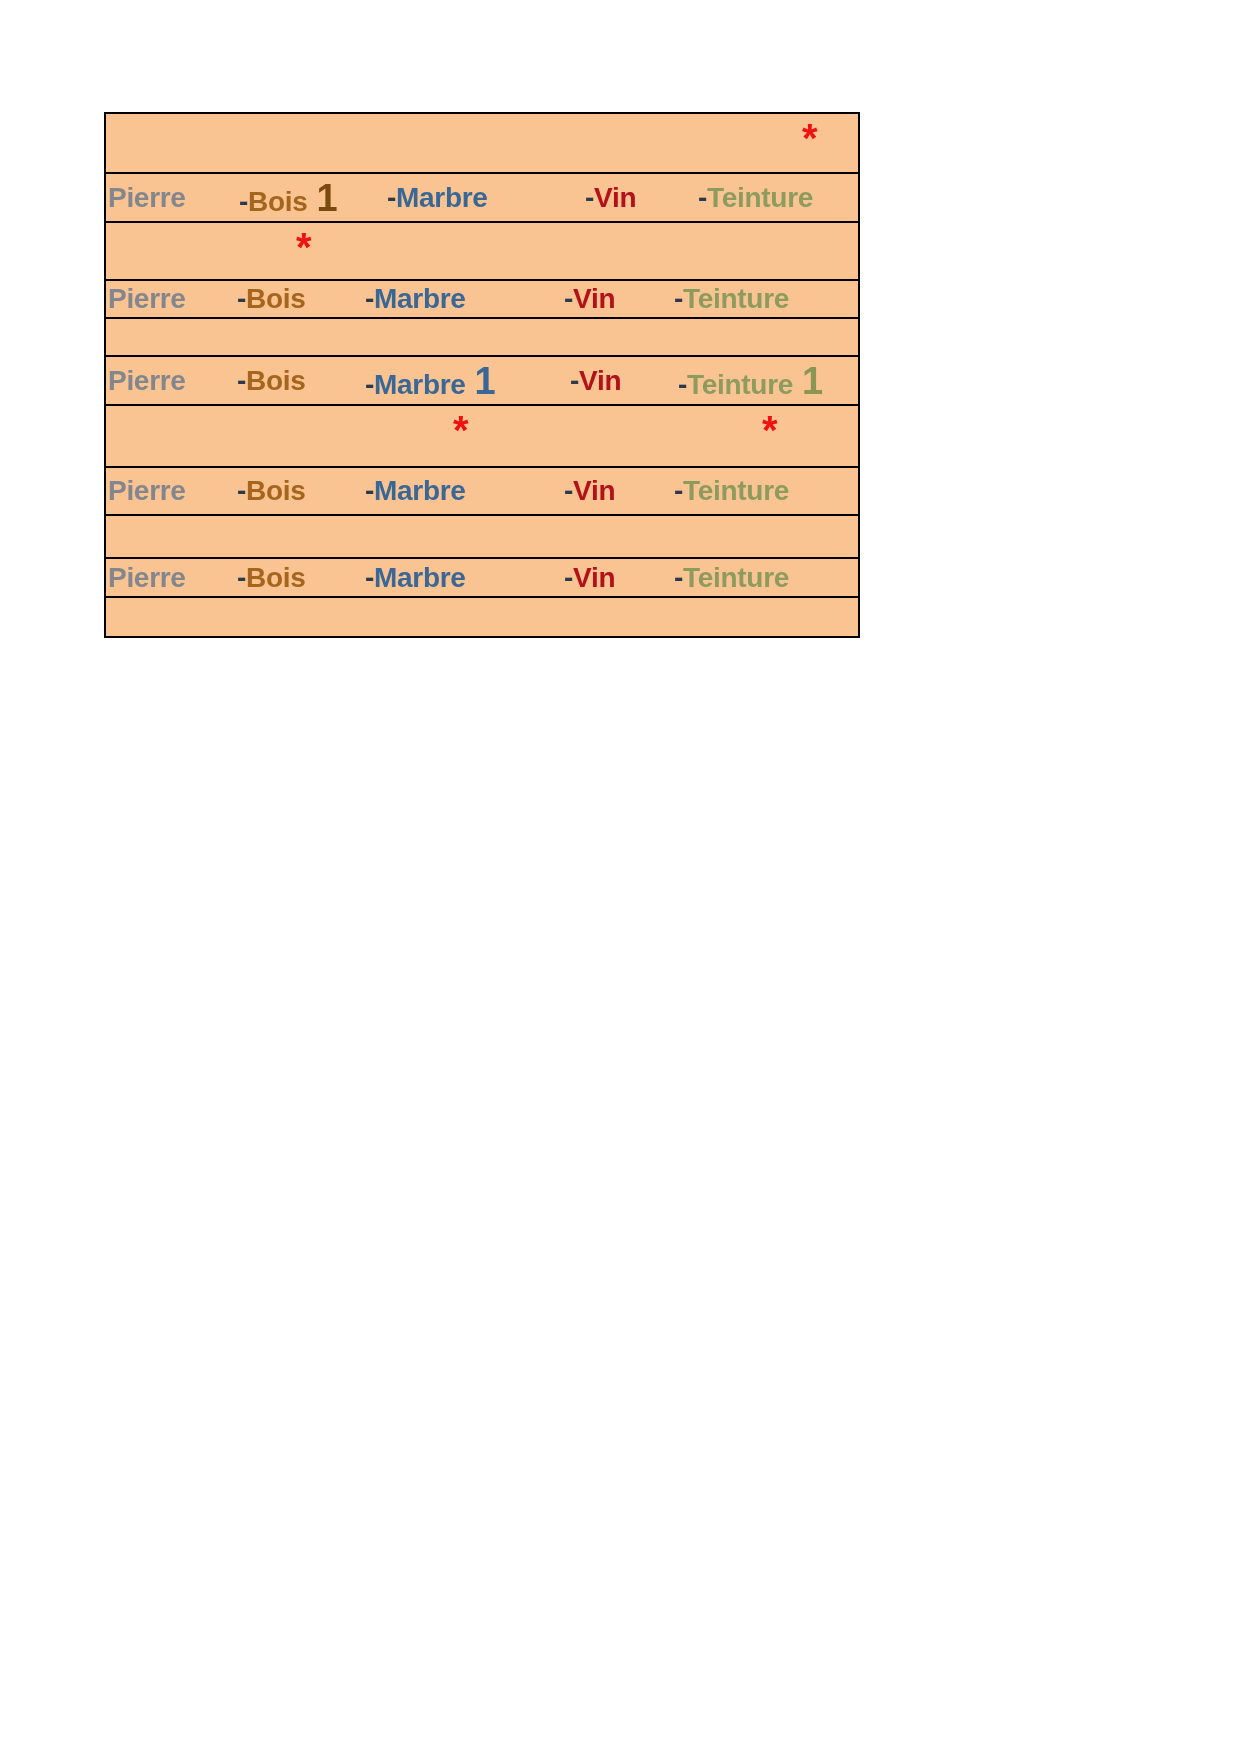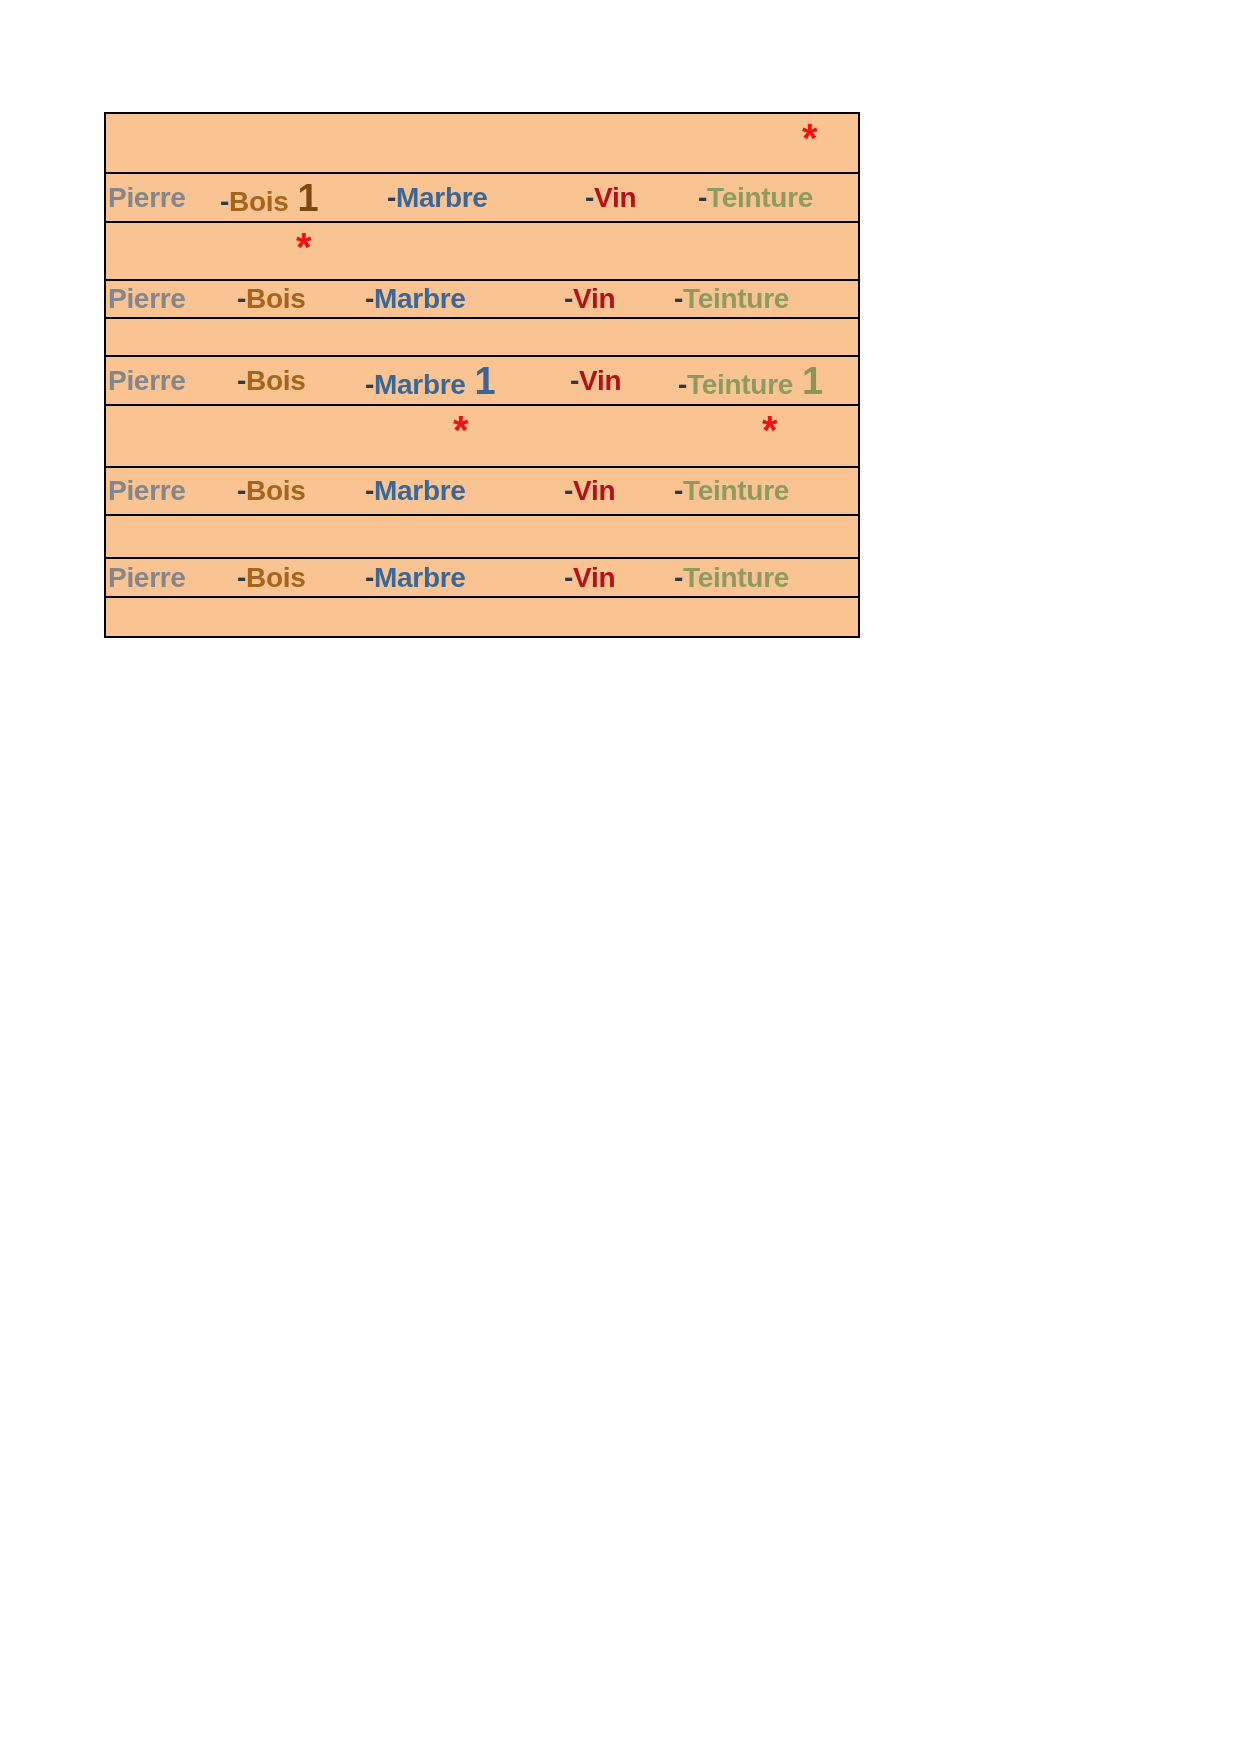--- a/index.html
+++ b/index.html
@@ -43,21 +43,21 @@
 </style>
 </head>
 <body style="background: rgb(255, 255, 255);">
 
 <div class="res-table" style="left: 104px; top: 112px; width: 756px; background: rgb(249, 196, 146); border-color: rgb(0, 0, 0);">
     <div class="row" style="height: 60px; border-bottom-color: rgb(0, 0, 0);">
       <span class="marker" style="left: 696px; color: rgb(240, 17, 17);">*</span>
     </div>
     <div class="row" style="height: 49px; border-bottom-color: rgb(0, 0, 0);">
       <span class="item" style="left: 2px;"><span style="color: rgb(131, 134, 140);">Pierre</span></span>
-      <span class="item" style="left: 114px;"><span style="color: rgb(43, 58, 77);">-</span><span style="color: rgb(165, 101, 29);">Bois</span><span class="num" style="color: rgb(122, 74, 16);">1</span></span>
+      <span class="item" style="left: 133px;"><span style="color: rgb(43, 58, 77);">-</span><span style="color: rgb(165, 101, 29);">Bois</span><span class="num" style="color: rgb(122, 74, 16);">1</span></span>
       <span class="item" style="left: 281px;"><span style="color: rgb(43, 58, 77);">-</span><span style="color: rgb(58, 103, 149);">Marbre</span></span>
       <span class="item" style="left: 479px;"><span style="color: rgb(43, 58, 77);">-</span><span style="color: rgb(179, 18, 27);">Vin</span></span>
       <span class="item" style="left: 592px;"><span style="color: rgb(43, 58, 77);">-</span><span style="color: rgb(142, 155, 95);">Teinture</span></span>
     </div>
     <div class="row" style="height: 58px; border-bottom-color: rgb(0, 0, 0);">
       <span class="marker" style="left: 190px; color: rgb(240, 17, 17);">*</span>
     </div>
     <div class="row" style="height: 38px; border-bottom-color: rgb(0, 0, 0);">
       <span class="item" style="left: 2px;"><span style="color: rgb(131, 134, 140);">Pierre</span></span>
       <span class="item" style="left: 131px;"><span style="color: rgb(43, 58, 77);">-</span><span style="color: rgb(165, 101, 29);">Bois</span></span>

